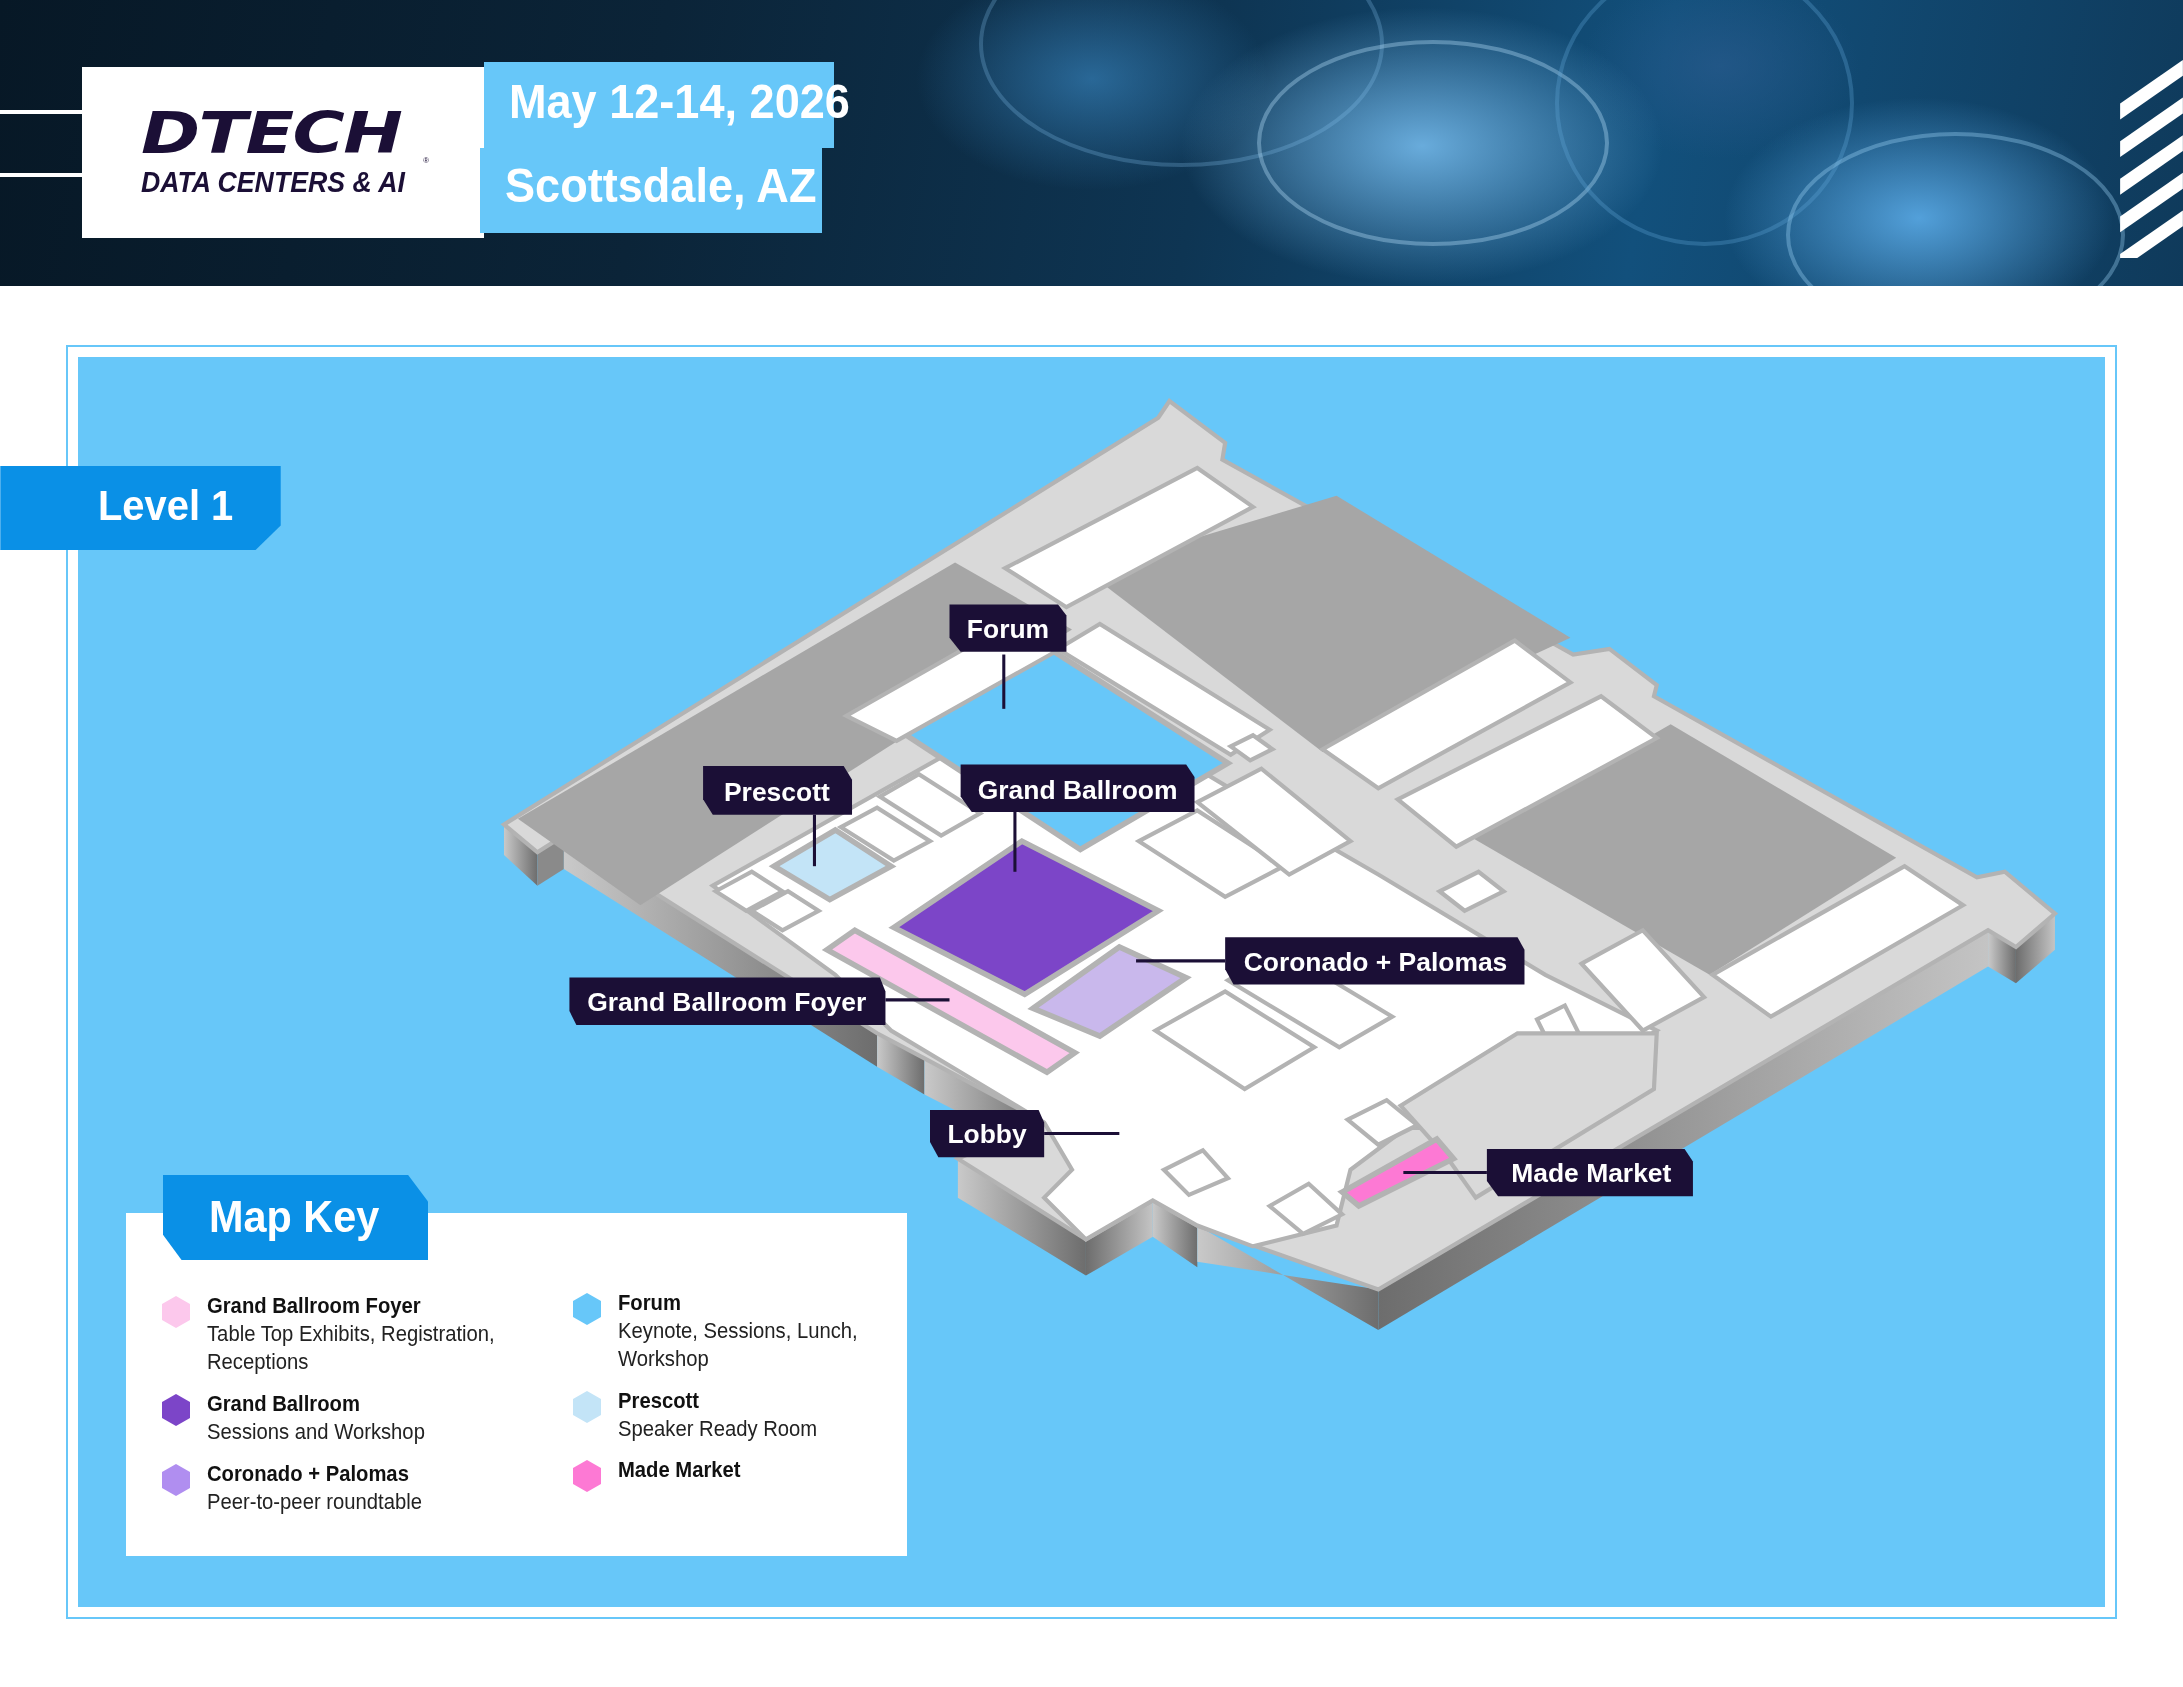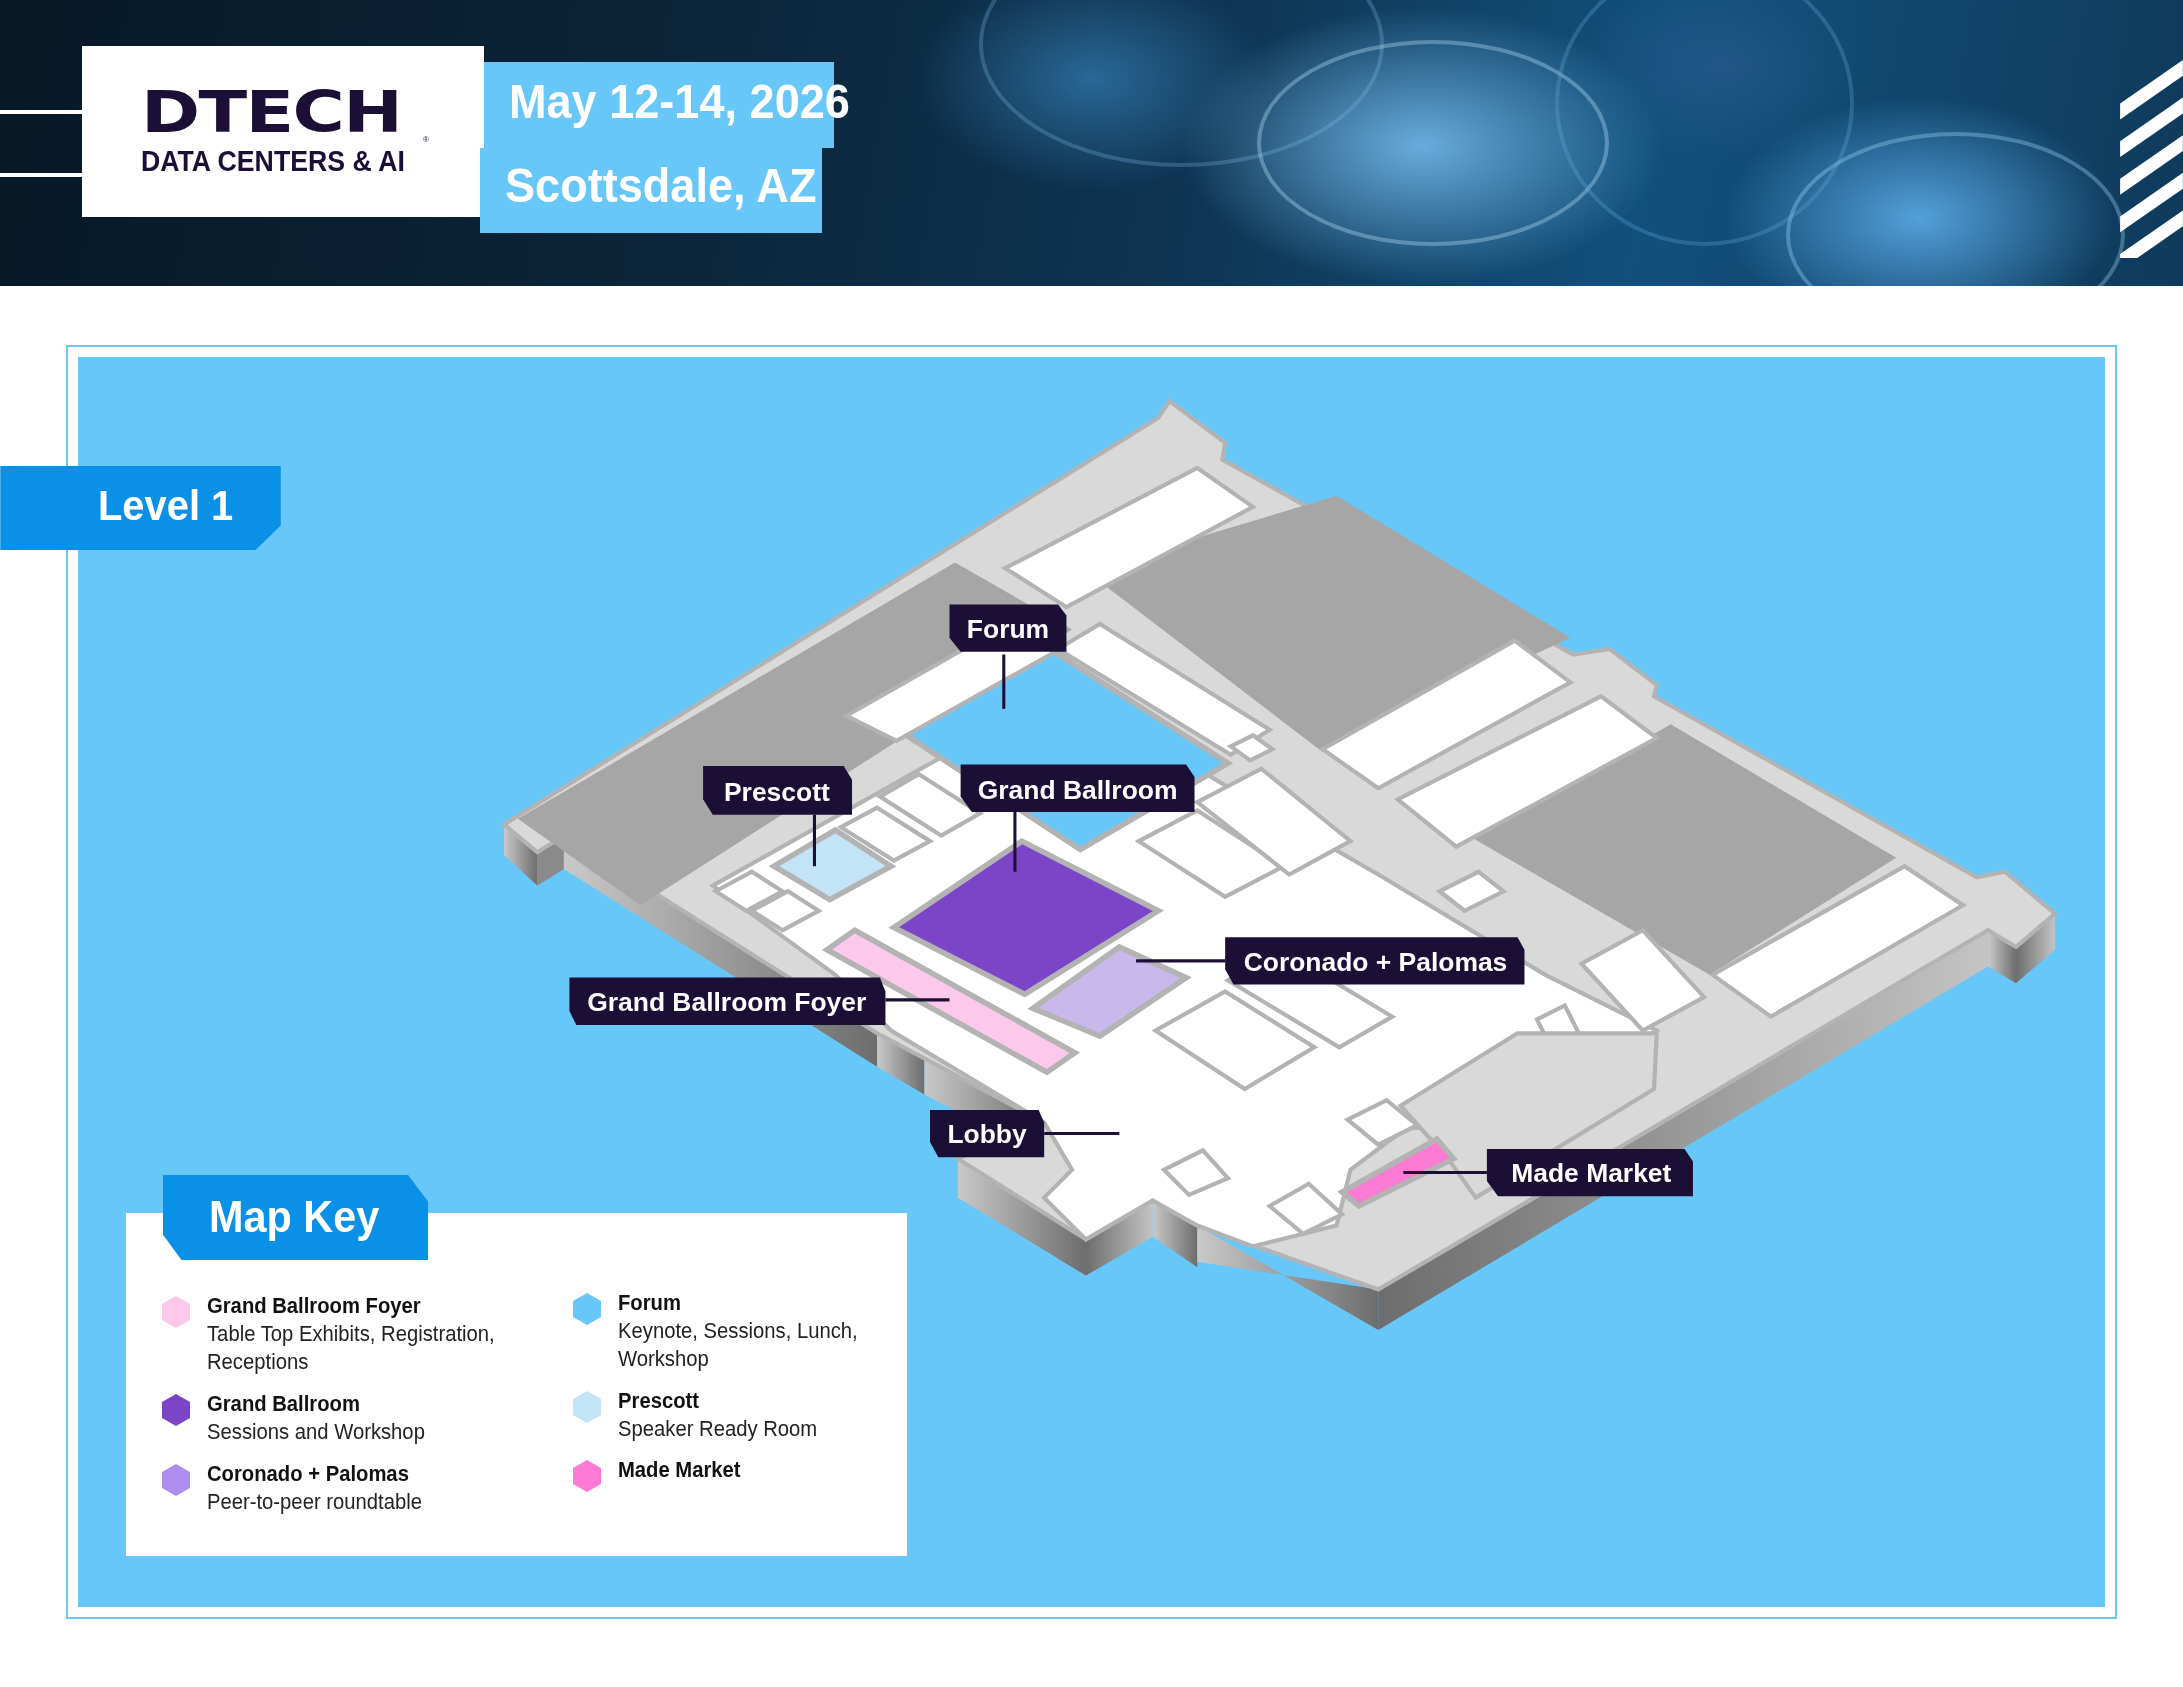--- a/index.html
+++ b/index.html
@@ -6,21 +6,21 @@
   body{width:2183px;height:1687px;position:relative;overflow:hidden;background:#ffffff;font-family:"Liberation Sans","DejaVu Sans",sans-serif;}
   .header{position:absolute;left:0;top:0;width:2183px;height:286px;overflow:hidden;
     background:
       radial-gradient(ellipse 344px 198px at 1422px 146px, rgba(120,190,240,0.85), rgba(40,110,170,0) 70%),
       radial-gradient(ellipse 278px 172px at 1919px 218px, rgba(90,170,230,0.9), rgba(30,90,150,0) 70%),
       radial-gradient(ellipse 251px 159px at 1092px 79px, rgba(60,140,200,0.6), rgba(20,60,100,0) 70%),
       radial-gradient(ellipse 198px 132px at 1720px 66px, rgba(40,90,140,0.7), rgba(10,30,50,0) 70%),
       linear-gradient(100deg,#071826 0%,#0b2438 30%,#0e3553 55%,#12507c 75%,#0f3a5b 100%);}
   .header .swirl{position:absolute;border-radius:50%;border:4px solid rgba(140,200,245,0.25);}
   .hline{position:absolute;left:0;height:4px;background:#ffffff;width:82px;}
-  .logo-box{position:absolute;left:82px;top:46px;width:402px;height:171px;background:#ffffff;}
+  .logo-box{position:absolute;left:82px;top:67px;width:402px;height:171px;background:#ffffff;font-style:italic;}
   .logo-main{position:absolute;left:59px;top:38px;font-family:"DejaVu Sans",sans-serif;font-weight:bold;font-size:57px;letter-spacing:-1.3px;color:#1b0f36;line-height:1;transform:scaleX(1.25);transform-origin:left top;}
   .logo-sub{position:absolute;left:59px;top:101px;font-family:"Liberation Sans",sans-serif;font-weight:bold;font-size:29px;color:#1b0f36;line-height:1;transform:scaleX(0.92);transform-origin:left top;}
   .logo-reg{position:absolute;left:341px;top:89px;font-size:8px;color:#1b0f36;}
   .date-box{position:absolute;left:484px;top:62px;width:350px;height:86px;background:#67c7f9;}
   .loc-box{position:absolute;left:480px;top:148px;width:330px;height:85px;background:#67c7f9;padding-left:12px;}
   .date-box span,.loc-box span{position:absolute;left:25px;top:14.6px;color:#ffffff;font-family:"Liberation Sans",sans-serif;font-weight:bold;font-size:49px;line-height:1;transform:scaleX(0.92);transform-origin:left top;white-space:nowrap;}
   .loc-box span{top:13.2px;}
   .stripes{position:absolute;left:2120px;top:60px;width:63px;height:198px;}
   .frame{position:absolute;left:66px;top:345px;width:2051px;height:1274px;border:2.6px solid #67c7f9;box-sizing:border-box;}
   .frame-inner{position:absolute;left:78px;top:357px;width:2027px;height:1250px;background:#67c7f9;}

